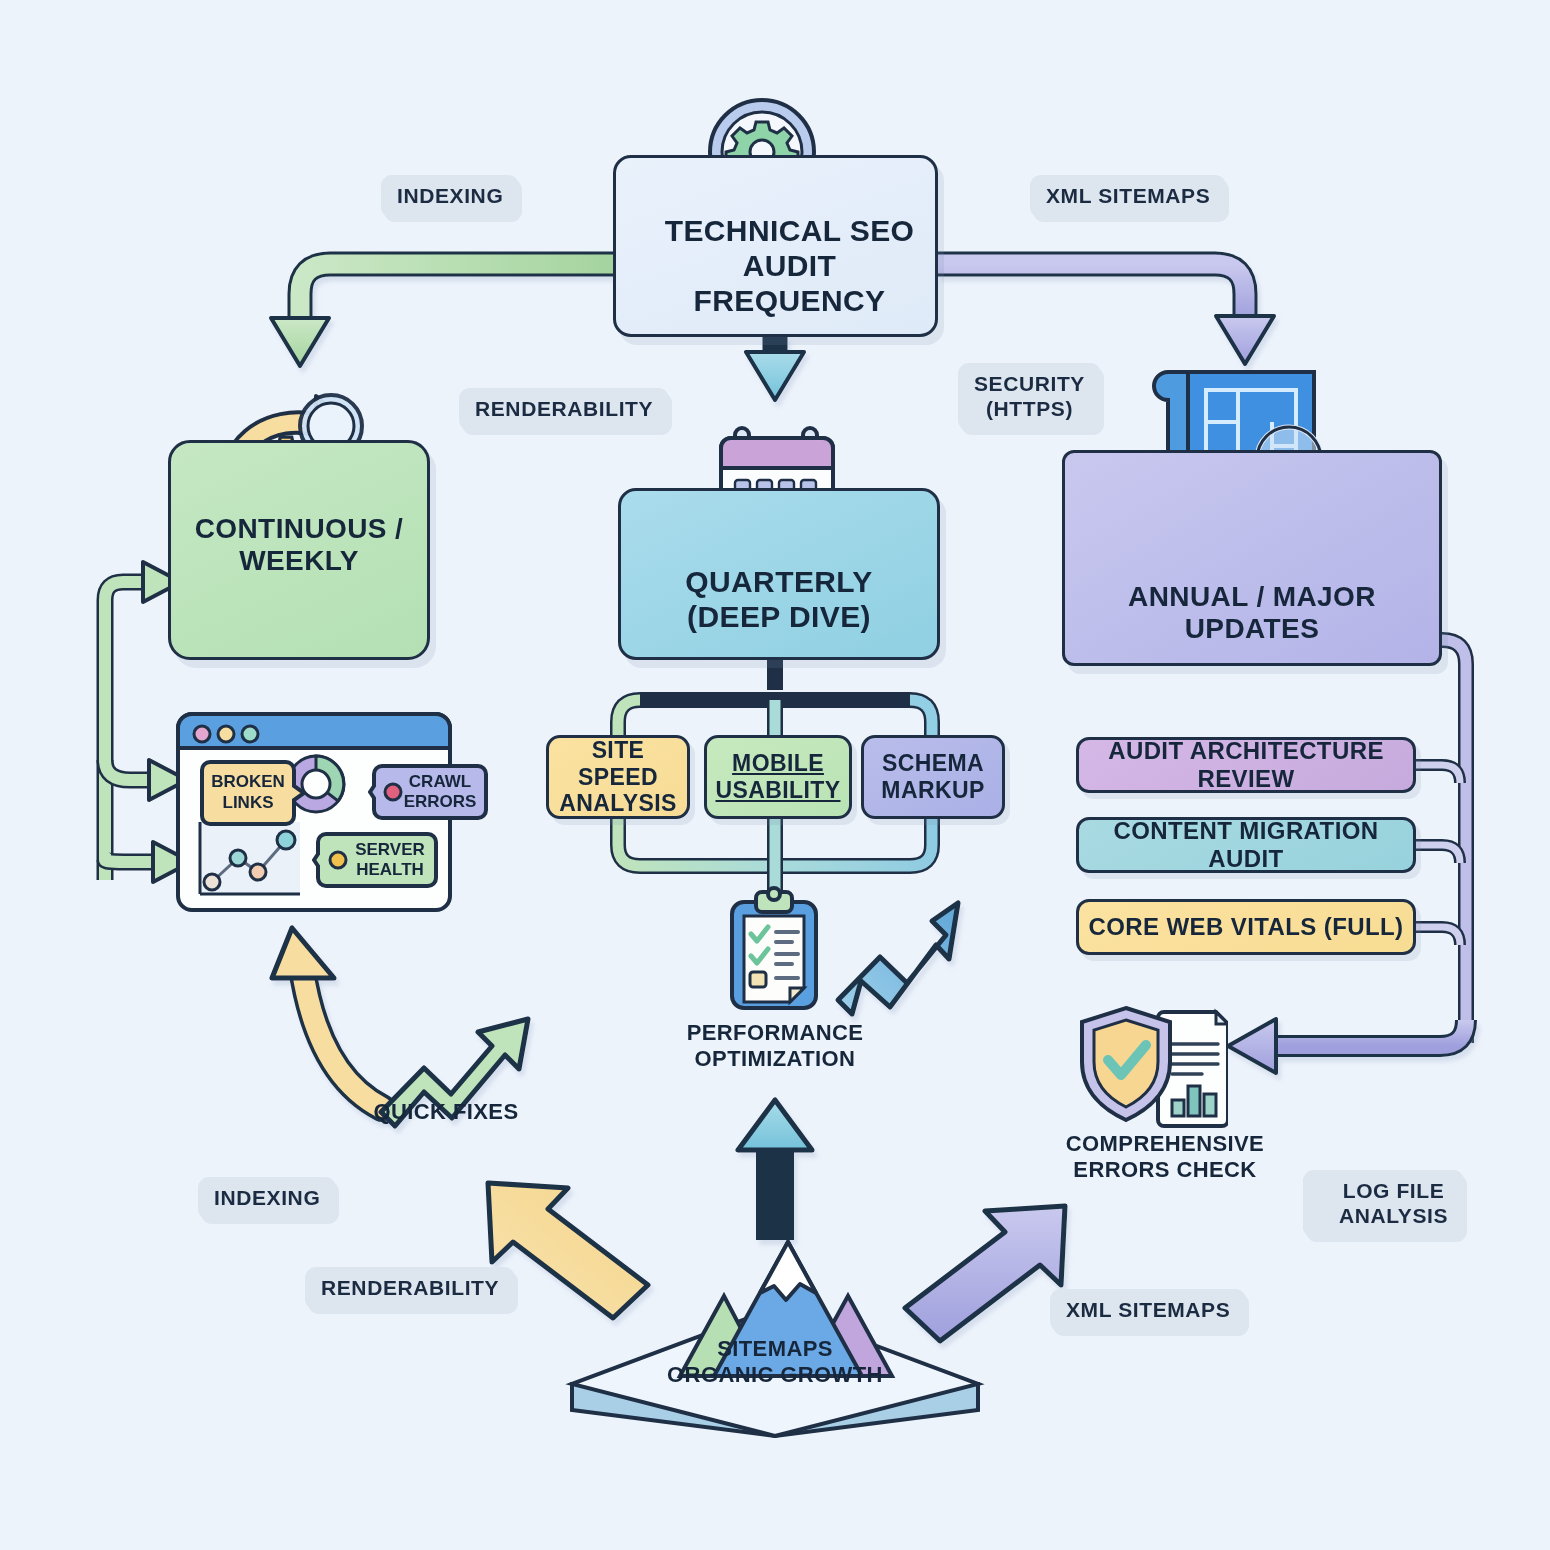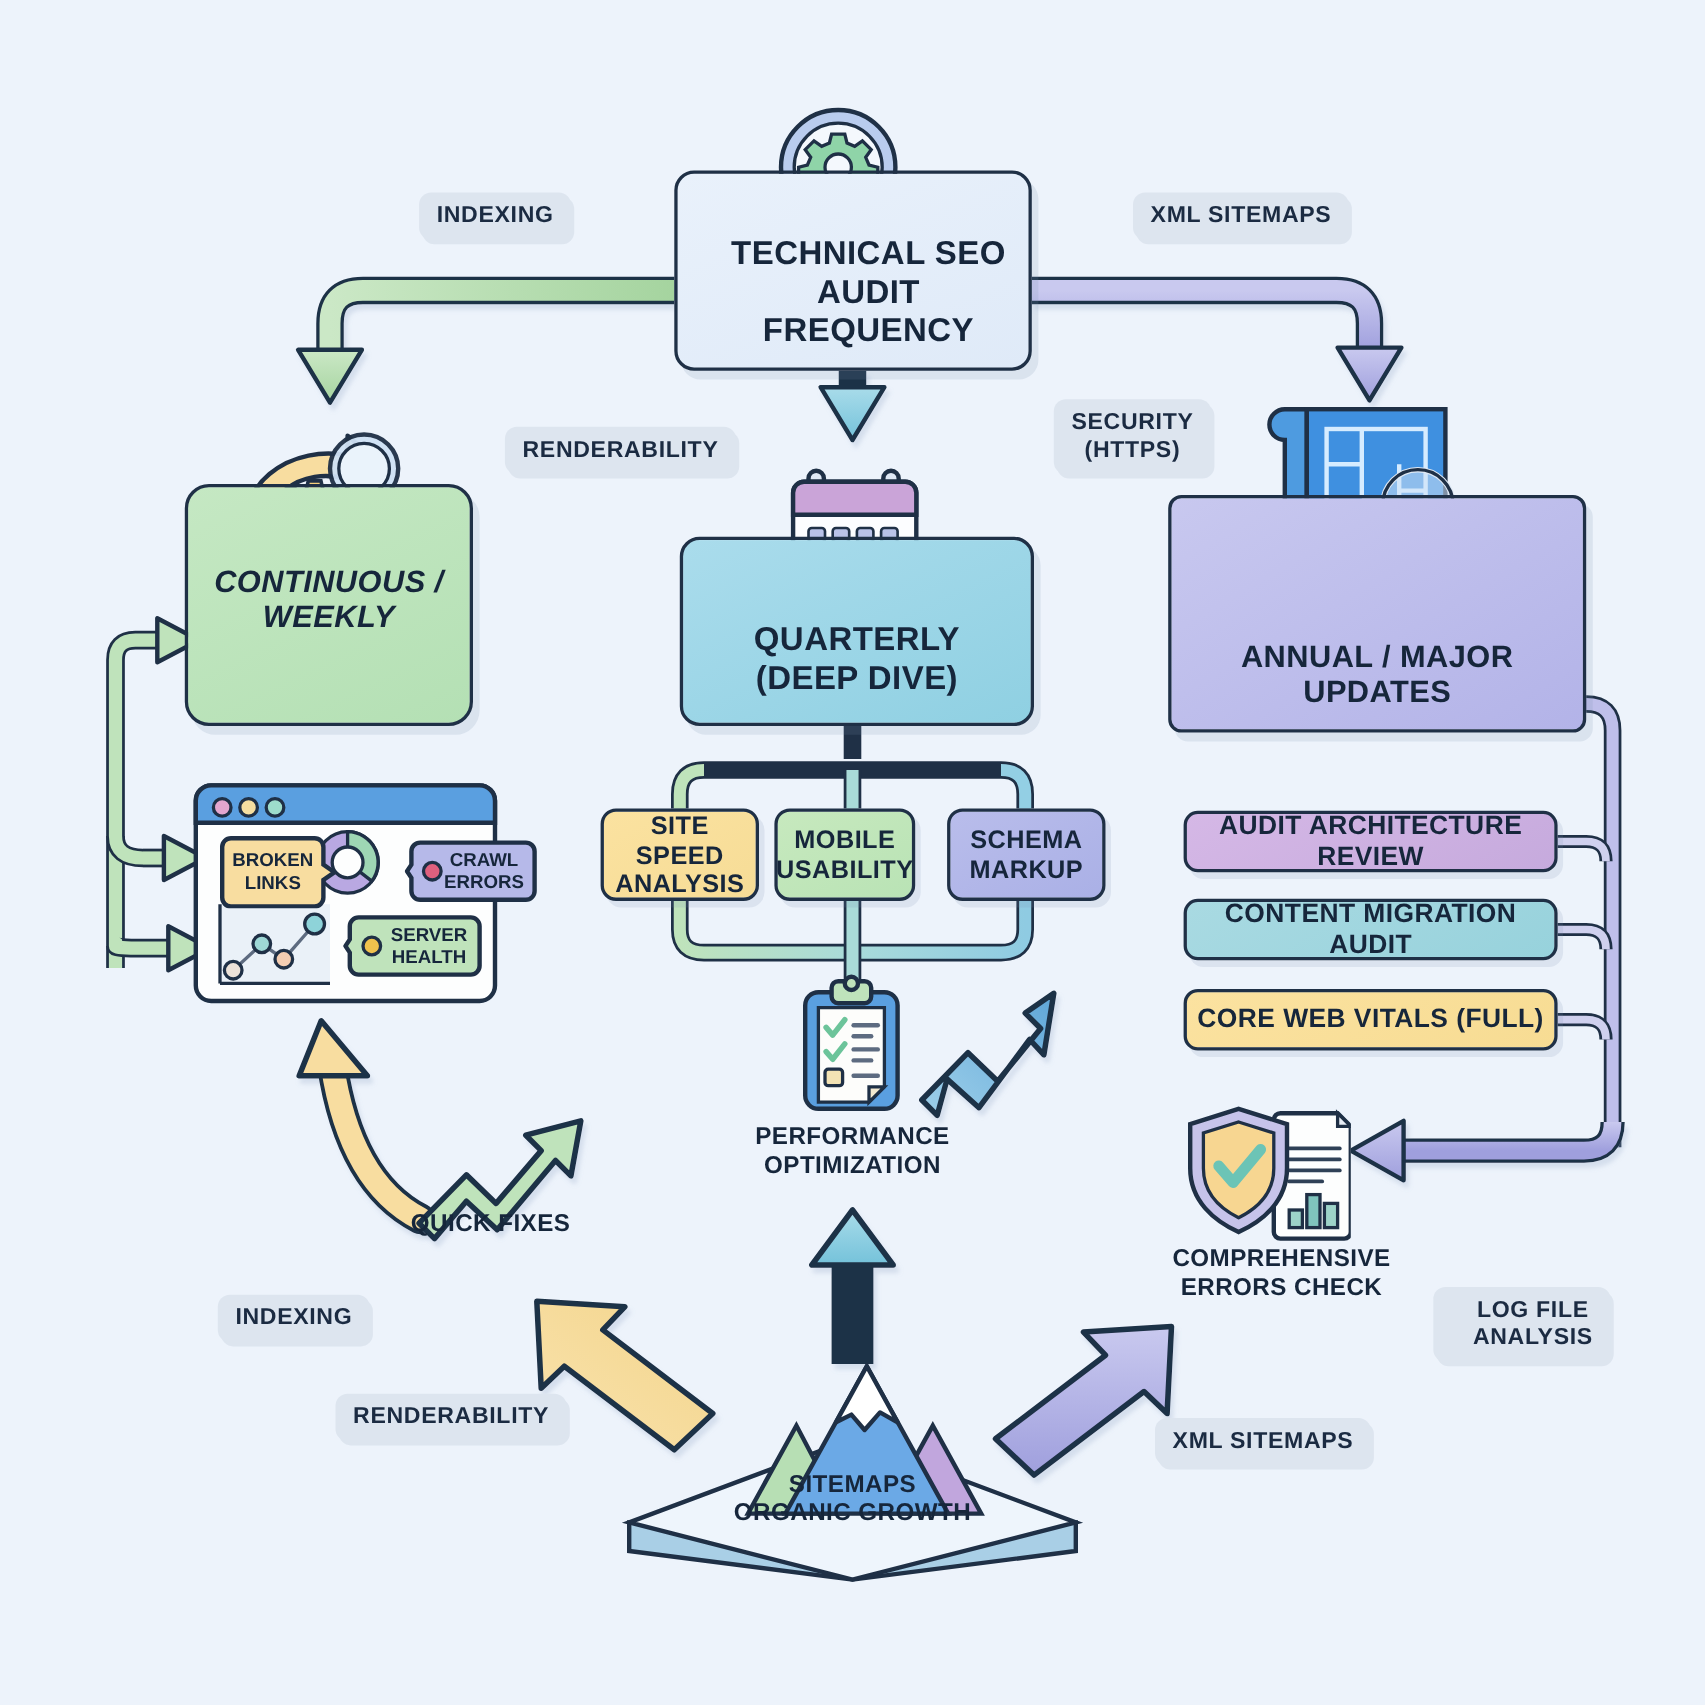--- a/index.html
+++ b/index.html
@@ -36,35 +36,34 @@
   .mid-node{
     left:618px;top:488px;width:322px;height:172px;
     background:linear-gradient(155deg,#aadcec,#8fd0e2);
     font-size:30px;padding-top:74px;align-items:flex-start;
   }
   .left-node{
     left:168px;top:440px;width:262px;height:220px;
     background:linear-gradient(155deg,#c5e8c3,#b4e0b4);
     font-size:28px;padding-top:70px;align-items:flex-start;
     border-radius:22px;
-    font-style:italic;
   }
   .right-node{
     left:1062px;top:450px;width:380px;height:216px;
     background:linear-gradient(150deg,#c8c8ef,#b3b3e8);
     font-size:28px;padding-top:128px;align-items:flex-start;
     border-radius:12px;
   }
   .sub{
     border:3px solid #1f3046;border-radius:14px;
     font-size:23px;
     box-shadow:5px 6px 0 rgba(120,140,175,.15);
   }
   .sub-speed{left:546px;top:735px;width:144px;height:84px;background:linear-gradient(150deg,#fbe2a0,#f6dc96);}
-  .sub-mobile{left:704px;top:735px;width:128px;height:84px;background:linear-gradient(150deg,#c7e9be,#b9e3b5);}
+  .sub-mobile{left:704px;top:735px;width:148px;height:84px;background:linear-gradient(150deg,#c7e9be,#b9e3b5);text-decoration:underline;}
   .sub-schema{left:861px;top:735px;width:144px;height:84px;background:linear-gradient(150deg,#b9bdeb,#aab0e6);}
 
   .rlist{
     left:1076px;top:737px;width:340px;height:56px;
     font-size:24px;border-radius:13px;
     background:linear-gradient(150deg,#d5b8e6,#c6aadd);
   }
   .rlist2{top:817px;background:linear-gradient(150deg,#a9dae2,#97d2dc);}
   .rlist3{top:899px;background:linear-gradient(150deg,#fbe2a0,#f7dc93);}
 

